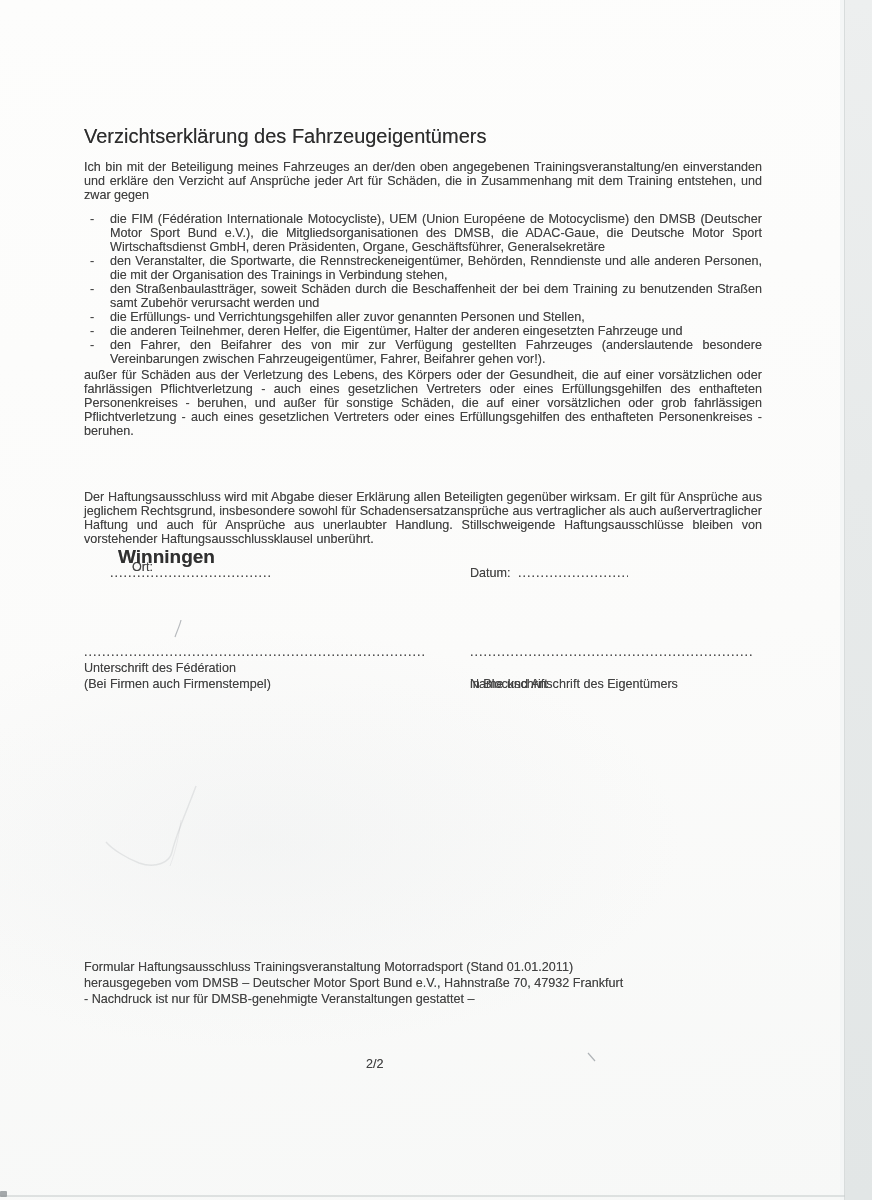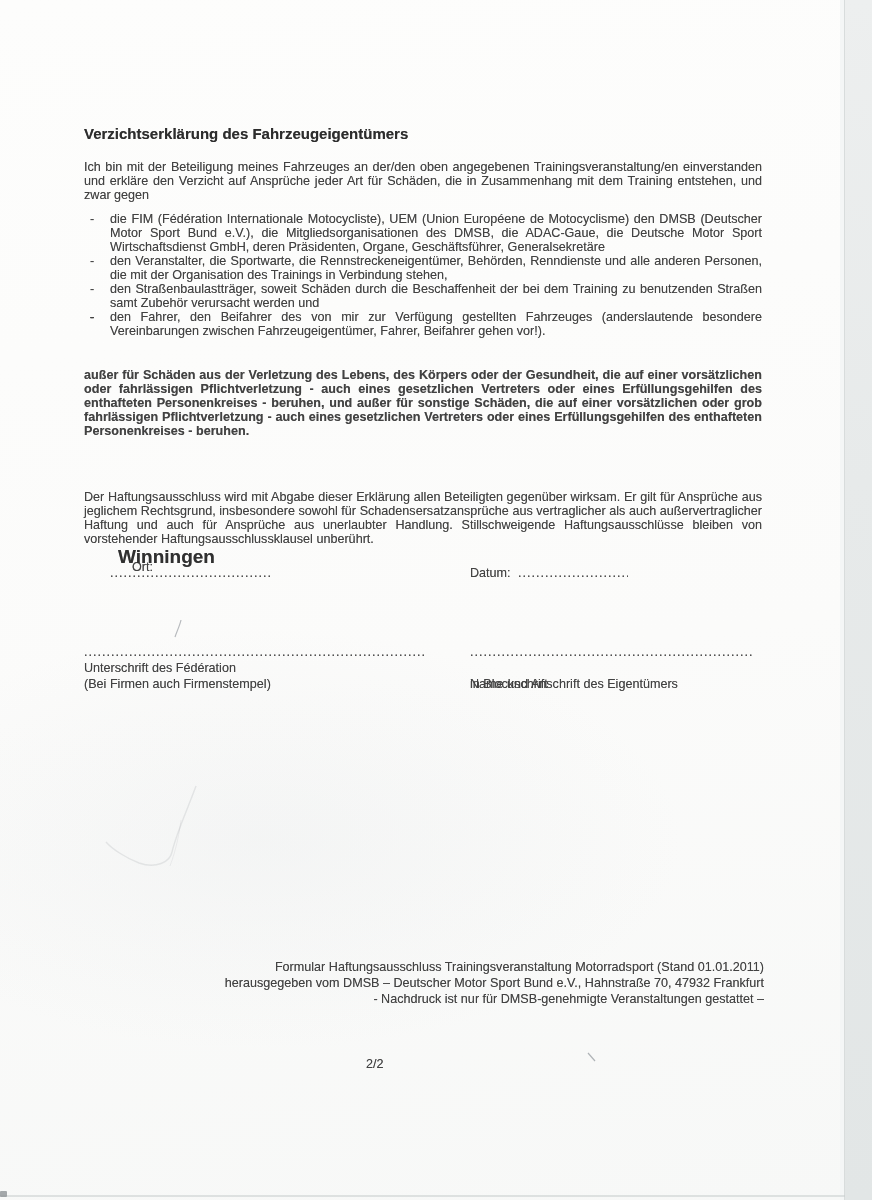--- a/index.html
+++ b/index.html
@@ -25,26 +25,26 @@
   .corner-speck{position:absolute;left:0;top:1191px;width:7px;height:6px;background:#8f9496;opacity:.8;border-radius:1px;}
 
   .content{position:absolute;left:0;top:0;width:872px;height:1200px;}
   .txt{
     color:#424242;
     font-size:12.6px;line-height:14px;
     text-shadow:0 0 0.4px rgba(70,70,70,.55);
   }
   .title{
     position:absolute;left:84px;top:125px;width:680px;
-    font-size:15px;font-weight:bold;color:#2d2d2d;
+    font-size:20px;font-weight:normal;color:#2d2d2d;
     text-shadow:0 0 0.5px rgba(45,45,45,.6);
   }
   .para{position:absolute;left:84px;width:678px;margin:0;text-align:justify;-moz-text-align-last:left;text-align-last:left;}
   .p-intro{top:160px;}
-  .p-exclusion{top:368px;font-weight:bold;}
+  .p-exclusion{top:368px;}
   .p-confirmation{top:455px;}
   .p-liability{top:490px;}
 
   .bullets{position:absolute;left:84px;top:212px;width:678px;}
   .bullet-item{position:relative;padding-left:26px;text-align:justify;-moz-text-align-last:left;text-align-last:left;}
   .bullet-item .dash{position:absolute;left:6px;top:0;}
 
   .ort-block{position:absolute;left:84px;top:552px;width:678px;height:36px;}
   .ort-label{position:absolute;left:0;top:8px;margin-left:48px;}
   .ort-dots{position:absolute;left:26px;top:14px;width:162px;overflow:hidden;white-space:nowrap;letter-spacing:1px;}
@@ -54,21 +54,21 @@
 
   .sig-block{position:absolute;left:84px;top:645px;width:678px;height:60px;}
   .sig-dots-left{position:absolute;left:0;top:0;width:342px;overflow:hidden;white-space:nowrap;letter-spacing:1px;}
   .sig-dots-right{position:absolute;left:386px;top:0;width:282px;overflow:hidden;white-space:nowrap;letter-spacing:1px;}
   .sig-l1-left{position:absolute;left:0;top:16px;}
   .sig-l2-left{position:absolute;left:0;top:32px;}
   .sig-l1-right{position:absolute;left:386px;top:32px;}
   .sig-l2-right{position:absolute;left:386px;top:32px;}
 
   .footer{position:absolute;left:84px;top:959px;width:680px;line-height:16px;}
-  .footer div{white-space:nowrap;text-align:right;}
+  .footer div{white-space:nowrap;}
   .page-number{position:absolute;left:366px;top:1057px;}
 
   .artifacts{position:absolute;inset:0;pointer-events:none;}
 </style>
 </head>
 <body>
 
 <div class="page">
 
   <div class="edge-highlight"></div>
@@ -90,23 +90,25 @@
       <div class="bullet-item">
         <span class="dash">-</span>
         <span>den Veranstalter, die Sportwarte, die Rennstreckeneigentümer, Behörden, Renndienste und alle anderen Personen, die mit der Organisation des Trainings in Verbindung stehen,</span>
       </div>
       <div class="bullet-item">
         <span class="dash">-</span>
         <span>den Straßenbaulastträger, soweit Schäden durch die Beschaffenheit der bei dem Training zu benutzenden Straßen samt Zubehör verursacht werden und</span>
       </div>
       <div class="bullet-item">
         <span class="dash">-</span>
+        <span>die Erfüllungs- und Verrichtungsgehilfen aller zuvor genannten Personen und Stellen,</span>
       </div>
       <div class="bullet-item">
         <span class="dash">-</span>
+        <span>die anderen Teilnehmer, deren Helfer, die Eigentümer, Halter der anderen eingesetzten Fahrzeuge und</span>
       </div>
       <div class="bullet-item">
         <span class="dash">-</span>
         <span>den Fahrer, den Beifahrer des von mir zur Verfügung gestellten Fahrzeuges (anderslautende besondere Vereinbarungen zwischen Fahrzeugeigentümer, Fahrer, Beifahrer gehen vor!).</span>
       </div>
     </div>
 
     <p class="para txt p-exclusion">außer für Schäden aus der Verletzung des Lebens, des Körpers oder der Gesundheit, die auf einer vorsätzlichen oder fahrlässigen Pflichtverletzung - auch eines gesetzlichen Vertreters oder eines Erfüllungsgehilfen des enthafteten Personenkreises - beruhen, und außer für sonstige Schäden, die auf einer vorsätzlichen oder grob fahrlässigen Pflichtverletzung - auch eines gesetzlichen Vertreters oder eines Erfüllungsgehilfen des enthafteten Personenkreises - beruhen.</p>
     <p class="para txt p-liability">Der Haftungsausschluss wird mit Abgabe dieser Erklärung allen Beteiligten gegenüber wirksam. Er gilt für Ansprüche aus jeglichem Rechtsgrund, insbesondere sowohl für Schadensersatzansprüche aus vertraglicher als auch außervertraglicher Haftung und auch für Ansprüche aus unerlaubter Handlung. Stillschweigende Haftungsausschlüsse bleiben von vorstehender Haftungsausschlussklausel unberührt.</p>
 

